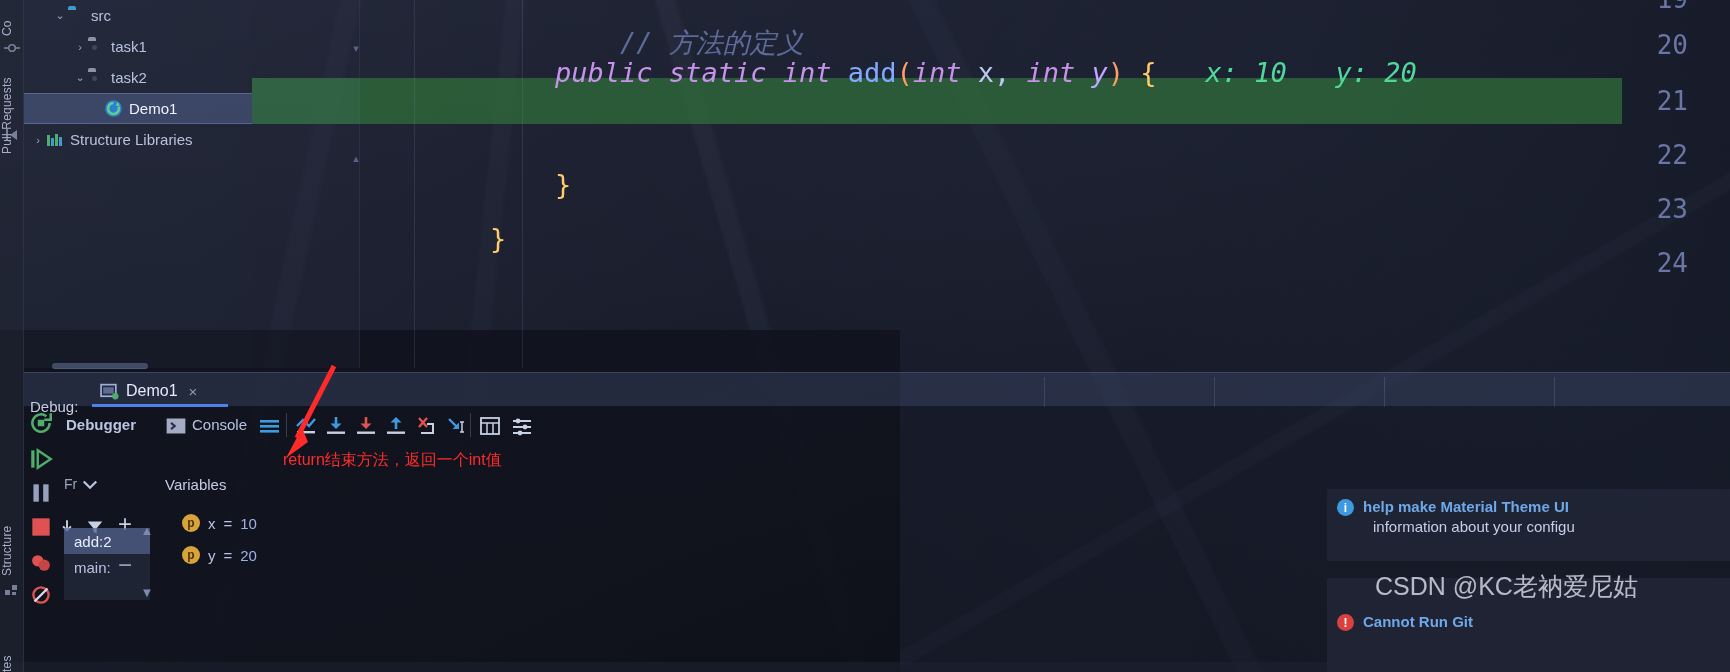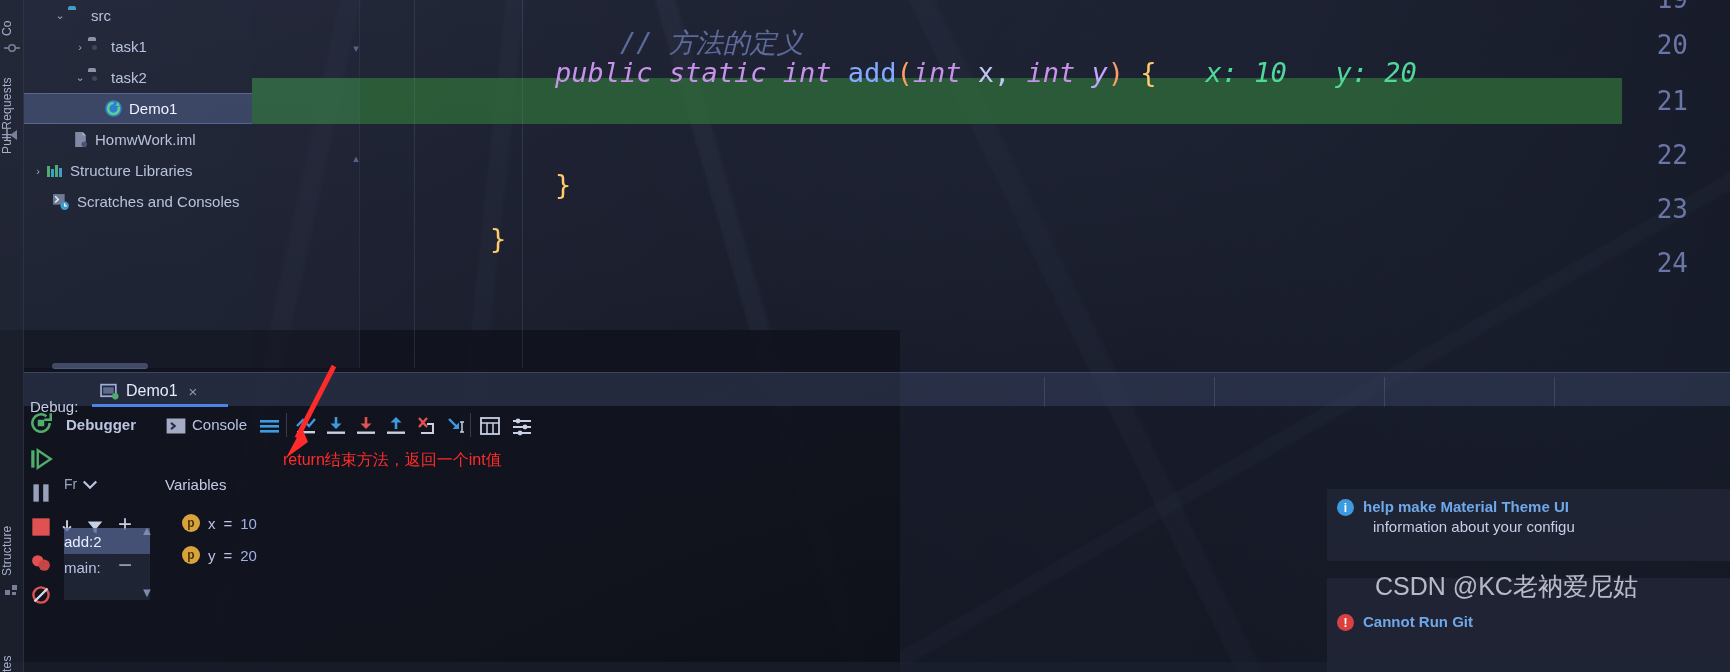--- a/index.html
+++ b/index.html
@@ -210,21 +210,21 @@
     display:flex; align-items:center; justify-content:center;
   }
   .varname { color:#b9c3e2; }
   .varnum  { color:#9fb0e8; }
 
   #frames {
     position:absolute; left:40px; top:160px; width:86px; height:72px;
     background: rgba(58,68,98,0.35);
   }
   .frame-row {
-    height:26px; display:flex; align-items:center; 
+    height:26px; display:flex; align-items:center; padding-left:10px;
     font-size:15px; color:#b9c3e2;
   }
   .frame-row.sel { background: rgba(92,108,156,0.62); color:#e9eeff; }
 
   #frame-scroll { position:absolute; left:112px; top:155px; width:22px; height:105px; }
   .scr-btn { position:absolute; left:0; width:22px; text-align:center; color:#7e89ab; font-size:13px; }
 
   
   #annotation {
     position:absolute; left:283px; top:450px;
@@ -320,49 +320,32 @@
 
     <div class="tree-row sel" style="padding-left:80px;">
       <svg width="19" height="19" viewBox="0 0 16 16">
         <circle cx="8" cy="8" r="7" fill="#2f7fd0"></circle>
         <path d="M8 3.4 a4.6 4.6 0 1 0 4.3 3" fill="none" stroke="#5fd08a" stroke-width="2.2"></path>
         <path d="M11.4 2.3 L13.4 5.6 L9.9 5.9 Z" fill="#5fd08a"></path>
       </svg>
       <span class="tname">Demo1</span>
     </div>
 
-    <div class="tree-row" style="padding-left:48px;">
-      <svg width="17" height="17" viewBox="0 0 16 16">
-        <path d="M3 1 h7 l3 3 v11 H3 Z" fill="#7f8aa5"></path>
-        <path d="M10 1 v3 h3 Z" fill="#aab4cc"></path>
-        <circle cx="11.5" cy="12.5" r="2.6" fill="#4b5570"></circle>
-      </svg>
-      <span class="tname">HomwWork.iml</span>
-    </div>
 
     <div class="tree-row" style="padding-left:6px;">
       <span class="arrow">›</span>
       <svg width="18" height="16" viewBox="0 0 18 16">
         <rect x="1" y="3" width="3" height="11" fill="#4fae6b"></rect>
         <rect x="5" y="6" width="3" height="8" fill="#3f9ccb"></rect>
         <rect x="9" y="2" width="3" height="12" fill="#4fae6b"></rect>
         <rect x="13" y="5" width="3" height="9" fill="#3f9ccb"></rect>
       </svg>
       <span class="tname">Structure Libraries</span>
     </div>
 
-    <div class="tree-row" style="padding-left:28px;">
-      <svg width="19" height="17" viewBox="0 0 18 16">
-        <rect x="1" y="1" width="11" height="10" fill="#6f7a95"></rect>
-        <path d="M3 3 l3 3 l-3 3" fill="none" stroke="#e3e9f6" stroke-width="1.4"></path>
-        <circle cx="12" cy="12" r="4" fill="#3f9ccb"></circle>
-        <path d="M12 9.6 v2.6 h2" fill="none" stroke="#fff" stroke-width="1.2"></path>
-      </svg>
-      <span class="tname">Scratches and Consoles</span>
-    </div>
   </div>
 
   <div id="editor">
     <div id="gutter"></div>
     <div id="exec-gutter"></div>
 
     <div class="lno" style="top:-16px;">19</div>
     <div class="lno" style="top:30px;">20</div>
     <div class="lno" style="top:86px;">21</div>
     <div class="lno" style="top:140px;">22</div>

